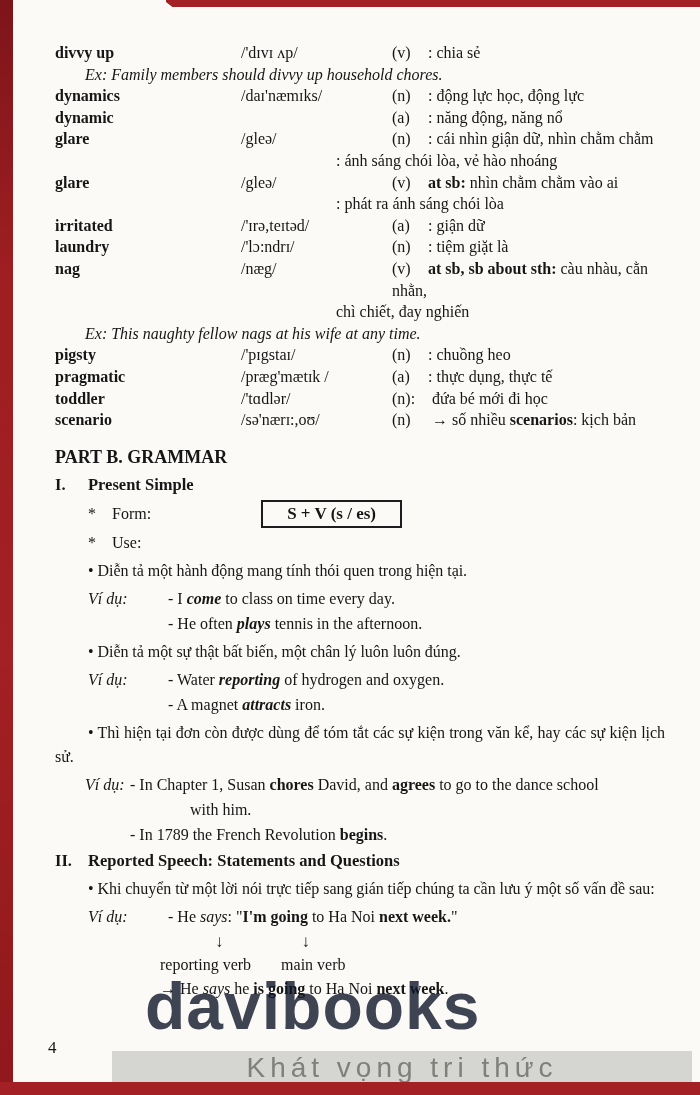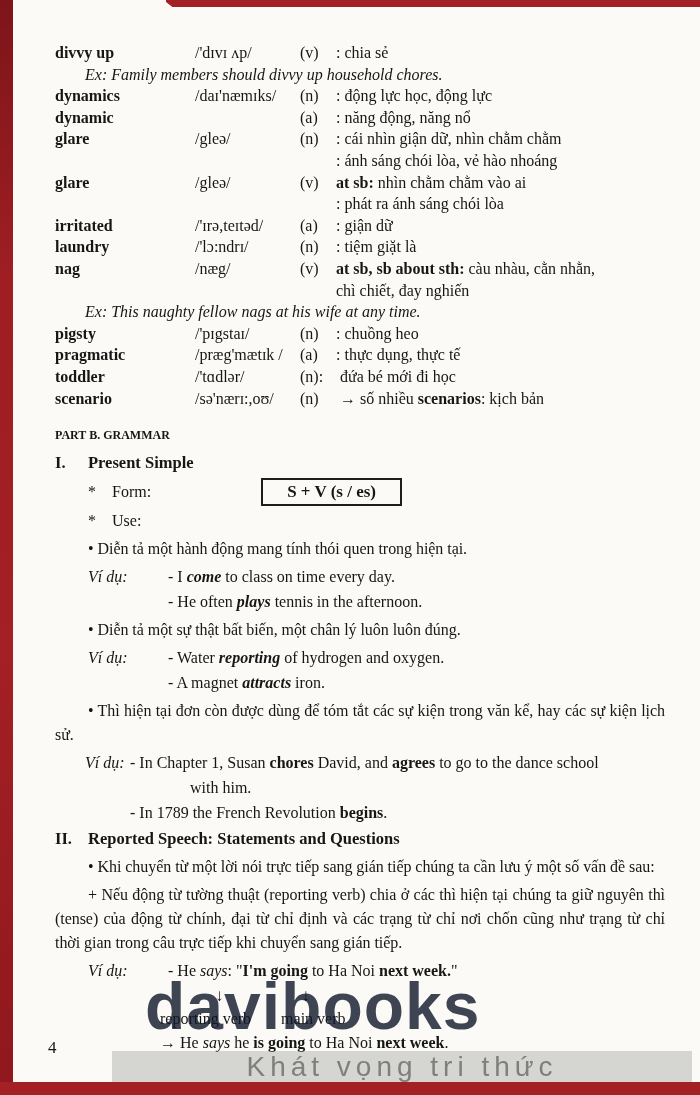--- a/index.html
+++ b/index.html
@@ -6,33 +6,33 @@
   body{width:700px;height:1095px;overflow:hidden;background:#e9e7e2;}
   .page{position:relative;width:700px;height:1095px;background:#fbfaf7;overflow:hidden;
         font-family:"Liberation Serif","DejaVu Serif",serif;color:#161616;}
   .edge-left{position:absolute;left:0;top:0;width:13px;height:1095px;z-index:5;
         background:linear-gradient(180deg,#7e1519 0%,#9e1e22 25%,#a32024 60%,#8f181c 100%);}
   .edge-top{position:absolute;left:166px;top:0;right:0;height:7px;background:#a32024;z-index:5;
         clip-path:polygon(0 0,100% 0,100% 100%,1.2% 100%,0 30%);}
   .edge-bottom{position:absolute;left:0;bottom:0;width:100%;height:13px;background:#a32024;z-index:6;}
   .content{position:absolute;left:55px;top:42px;width:610px;font-size:16px;}
 
-  .vrow{display:flex;line-height:21.6px;}
+  .vrow{display:flex;line-height:21.6px;gap:46px;}
   .vw{width:140px;font-weight:700;flex:none;}
   .vp{width:105px;flex:none;}
   .vd{flex:1;}
   .vpos{display:inline-block;width:36px;}
   .vcont{padding-left:281px;}
   .vex{margin-left:30px;font-style:italic;line-height:21.6px;}
 
   .b{font-weight:700;}
   .bi{font-weight:700;font-style:italic;}
   .it{font-style:italic;}
 
-  .part-title{font-size:12px;font-weight:700;margin:14px 0 4px;line-height:24px;}
+  .part-title{font-size:18px;font-weight:700;margin:14px 0 4px;line-height:24px;}
   .sec{display:flex;line-height:24px;margin:2px 0;font-size:16.5px;}
   .sec-num{width:33px;font-weight:700;flex:none;}
   .sec-title{font-weight:700;}
   .star-row{display:flex;padding-left:33px;line-height:24px;margin:2px 0;}
   .star{width:24px;flex:none;}
   .star-label{font-weight:400;}
   .form-row{align-items:center;height:30px;}
   .form-box{border:2px solid #1d1d1d;padding:0 24px;font-weight:700;margin-left:110px;
         font-size:17px;line-height:24px;}
   .gp{text-align:justify;text-indent:33px;margin:4px 0;line-height:24px;letter-spacing:-0.05px;}
@@ -45,21 +45,21 @@
   .l2{padding-left:135px;}
   .nowrap{white-space:nowrap;}
   .arrows-row{display:flex;padding-left:160px;gap:78px;line-height:23px;font-size:17px;}
   .vb-labels{display:flex;padding-left:105px;gap:30px;line-height:23px;}
   .ex5{padding-left:105px;}
 
   .pagenum{position:absolute;left:48px;top:1038px;font-size:17px;z-index:3;}
   .wm-brand{position:absolute;left:145px;top:968px;font-size:66px;font-weight:700;
         color:#0f172a;opacity:.8;font-family:"Liberation Sans",sans-serif;letter-spacing:1px;z-index:4;}
   .wm-bar{position:absolute;left:112px;right:8px;top:1051px;height:33px;
-        background:rgba(158,157,152,.4);display:flex;justify-content:center;z-index:4;}
+        background:rgba(158,157,152,.4);display:flex;align-items:center;justify-content:center;z-index:4;}
   .wm-slogan{font-size:28px;color:#7f7f7b;letter-spacing:5px;font-family:"Liberation Sans",sans-serif;}
 </style>
 </head>
 <body>
 
 <div class="page">
   <div class="edge-left"></div>
   <div class="edge-top"></div>
 
   <div class="content">
@@ -197,21 +197,20 @@
     <div class="vd-row">
       <span class="vd-text vd-cont2"><span>- In 1789 the French Revolution </span><span class="b">begins</span><span>.</span></span>
     </div>
 
     <div class="sec">
       <span class="sec-num">II.</span>
       <span class="sec-title">Reported Speech: Statements and Questions</span>
     </div>
 
     <p class="gp">• Khi chuyển từ một lời nói trực tiếp sang gián tiếp chúng ta cần lưu ý một số vấn đề sau:</p>
-    <p class="gp">+ Nếu động từ tường thuật (reporting verb) chia ở các thì hiện tại chúng ta giữ nguyên thì (tense) của động từ chính, đại từ chỉ định và các trạng từ chỉ nơi chốn cũng như trạng từ chỉ thời gian trong câu trực tiếp khi chuyển sang gián tiếp.</p>
 
     <div class="vd-row">
       <span class="vd-label">Ví dụ:</span>
       <span class="vd-text"><span>- He </span><span class="it">says</span><span>: "</span><span class="b">I'm going</span><span> to Ha Noi </span><span class="b">next week.</span><span>"</span></span>
     </div>
 
     <div class="arrows-row">
       <span>↓</span>
       <span>↓</span>
     </div>

